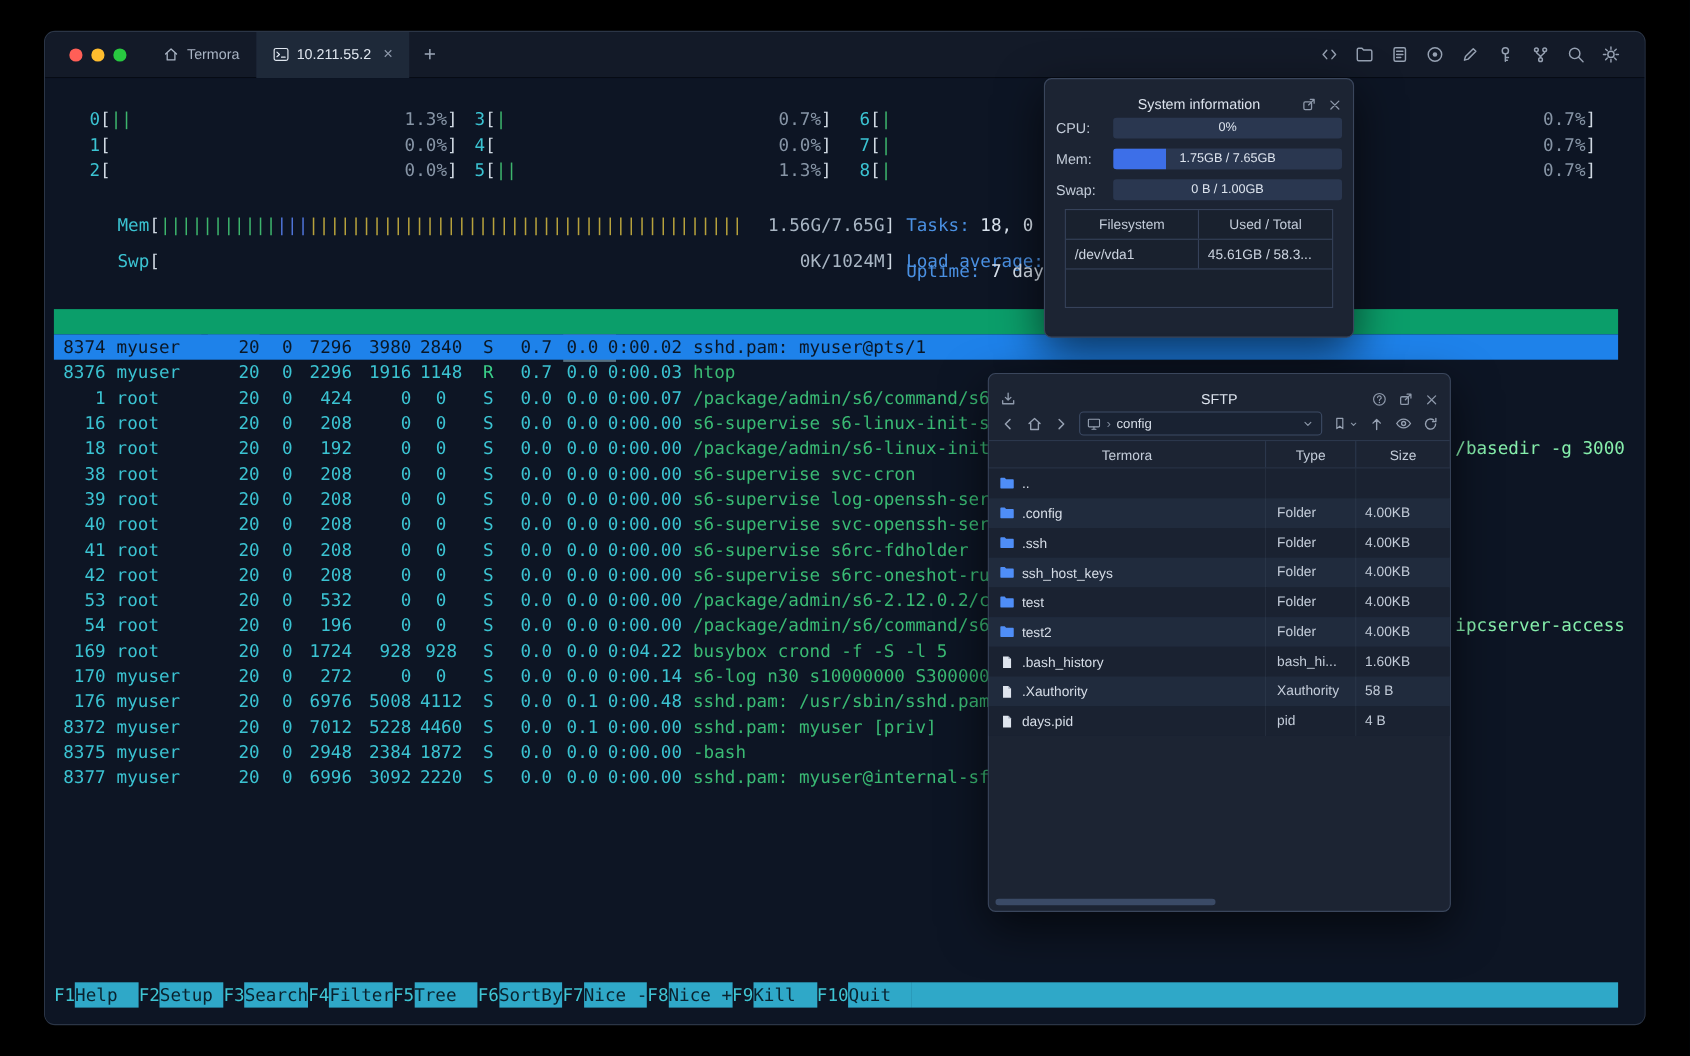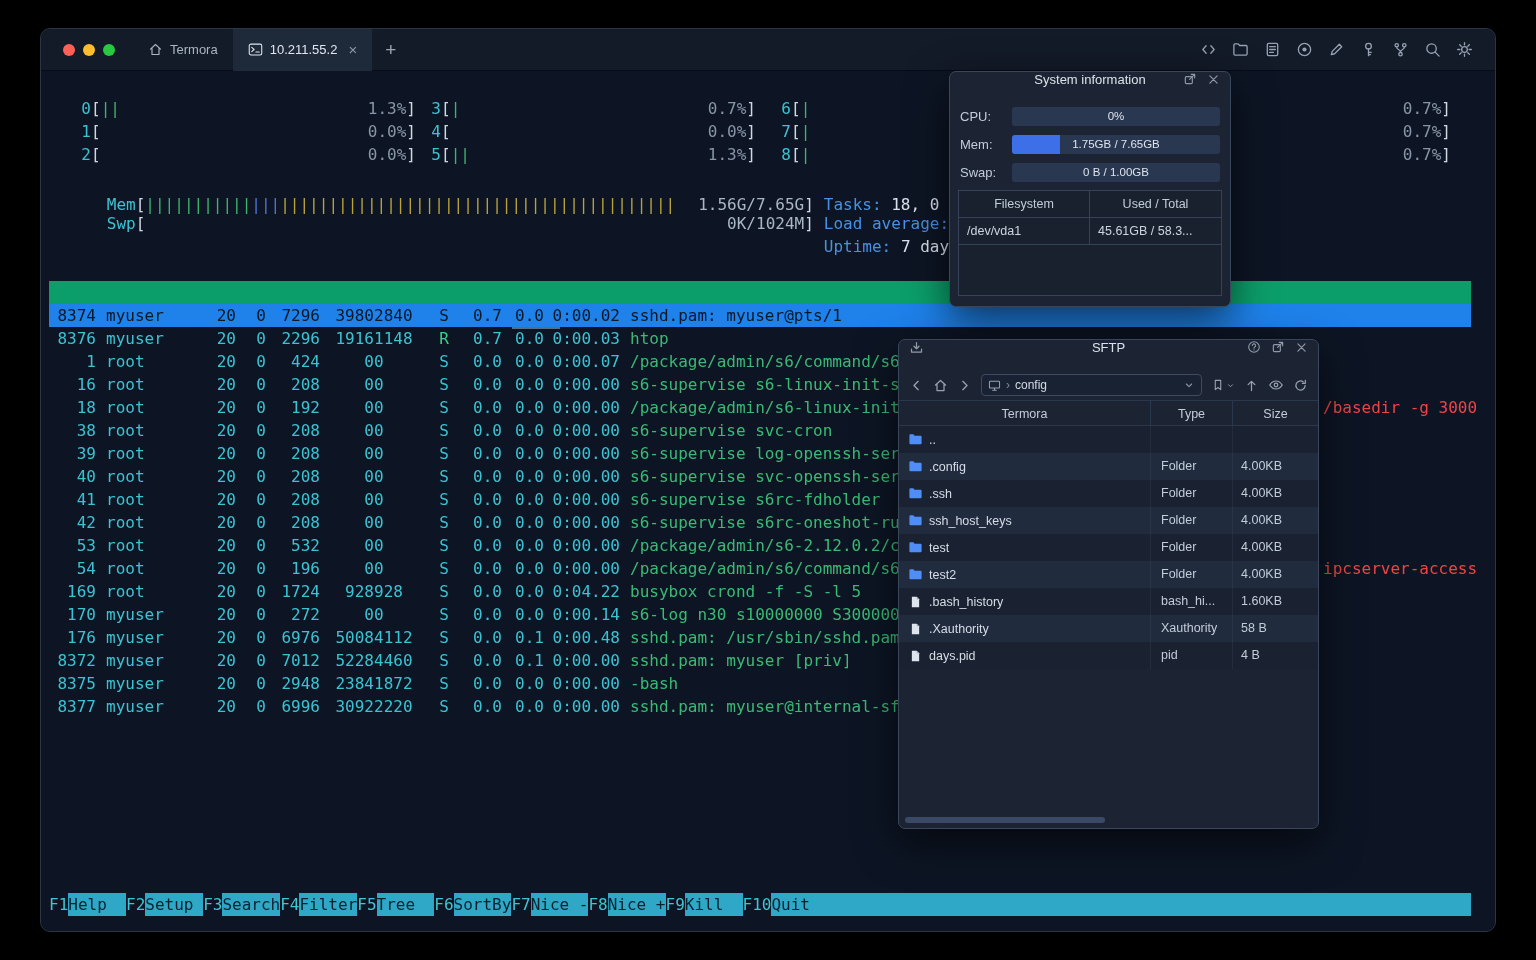--- a/index.html
+++ b/index.html
@@ -50,46 +50,46 @@
   #procs{position:absolute;left:8px;top:233px;width:1422px;height:414px}
   .prow{position:absolute;left:0;width:1422px;height:23px;white-space:pre}
   .prow.sel{background:#1e82ea}
   .prow.sel span{color:#0a1726}
   .c-pid{display:inline-block;width:47px;text-align:right}
   .c-user{display:inline-block;width:90px;margin-left:10px}
   .c-pri{display:inline-block;width:40px;text-align:right}
   .c-ni{display:inline-block;width:30px;text-align:right}
   .c-virt{display:inline-block;width:54px;text-align:right}
   .c-res{display:inline-block;width:54px;text-align:right}
-  .c-shr{display:inline-block;width:54px;text-align:left}
+  .c-shr{display:inline-block;width:54px;text-align:center}
   .c-s{display:inline-block;width:20px;text-align:center;margin-left:6px}
   .c-s.run{color:#3bd08a}
   .c-cpu{display:inline-block;width:48px;text-align:right}
   .c-mem{display:inline-block;width:42px;text-align:right}
   .c-time{display:inline-block;width:76px;text-align:right}
   .c-cmd{margin-left:10px;color:#3aba74}
-  .frag{position:absolute;left:1274px;color:#ef4444;white-space:pre}
+  .frag{position:absolute;left:1274px;color:#86efac;white-space:pre}
   .fnbar{position:absolute;left:8px;top:822px;width:1422px;height:23px;display:flex}
   .fk{color:#3fc5d3;white-space:pre}
   .fl{background:#2fa8c8;color:#09222e;white-space:pre}
   .ffill{flex:1;background:#2fa8c8}
   
   .panel{position:absolute;background:#1c2433;border:1px solid #3a465c;border-radius:7px;
     box-shadow:0 14px 42px rgba(0,0,0,.6);color:#ccd4e0;font-size:13px}
-  .ptitle{height:30px;display:flex;align-items:flex-start;position:relative;padding:0 10px}
+  .ptitle{height:30px;display:flex;align-items:flex-end;position:relative;padding:0 10px}
   .ptitle .ttl{position:absolute;left:0;right:0;text-align:center;font-size:13px;color:#dbe2ec}
   .picons{margin-left:auto;display:flex;gap:10px;align-items:center;z-index:1}
   .picon{display:flex;cursor:default}
   .sysinfo{left:908px;top:42px;width:282px;height:236px;z-index:5}
   .sirow{display:flex;align-items:center;height:28px;padding:0 10px}
   .silabel{width:52px;color:#c3ccd9}
   .sibar{flex:1;height:19px;background:#2a3750;border-radius:3px;position:relative;overflow:hidden}
   .sifill{position:absolute;left:0;top:0;bottom:0;background:#3d6fe8}
   .sitext{position:absolute;inset:0;display:flex;align-items:center;justify-content:center;font-size:11.5px;color:#dde4ee}
-  .fstable{margin:4px 8px;height:106px;border:1px solid #36425a;background:#19212e;font-size:12.5px}
+  .fstable{margin:4px 18px;height:90px;border:1px solid #36425a;background:#19212e;font-size:12.5px}
   .fsrow{display:flex;height:27px;line-height:26px;border-bottom:1px solid #36425a}
   .fscell1{width:50%;border-right:1px solid #36425a;padding:0 8px;overflow:hidden}
   .fscell2{flex:1;padding:0 8px;overflow:hidden}
   .fshead .fscell1,.fshead .fscell2{text-align:center;color:#c3ccd9}
   .sftp{left:857px;top:310px;width:421px;height:490px;z-index:6}
   .nav{height:30px;display:flex;align-items:center;gap:9px;padding:0 10px}
   .crumb{flex:1;height:22px;border:1px solid #3c4a64;border-radius:4px;background:#192232;
     display:flex;align-items:center;gap:5px;padding:0 6px;font-size:12px;color:#d4dbe5}
   .crumb .sep{color:#7d8899;font-size:12px}
   .crumb .cdn{margin-left:auto;display:flex}
@@ -198,21 +198,21 @@
 
   <div class="terminal">
     <div class="tline" id="mline0" style="top: 26px;"><span class="meter m0"><span class="num">0</span><span class="br">[</span><span class="bars">||</span><span class="mfill"></span><span class="pct">1.3%</span><span class="br">]</span></span><span class="meter m1"><span class="num">3</span><span class="br">[</span><span class="bars">|</span><span class="mfill"></span><span class="pct">0.7%</span><span class="br">]</span></span><span class="meter m2"><span class="num">6</span><span class="br">[</span><span class="bars">|</span><span class="mfill"></span><span class="pct">0.7%</span><span class="br">]</span></span></div>
     <div class="tline" id="mline1" style="top: 49px;"><span class="meter m0"><span class="num">1</span><span class="br">[</span><span class="bars"></span><span class="mfill"></span><span class="pct">0.0%</span><span class="br">]</span></span><span class="meter m1"><span class="num">4</span><span class="br">[</span><span class="bars"></span><span class="mfill"></span><span class="pct">0.0%</span><span class="br">]</span></span><span class="meter m2"><span class="num">7</span><span class="br">[</span><span class="bars">|</span><span class="mfill"></span><span class="pct">0.7%</span><span class="br">]</span></span></div>
     <div class="tline" id="mline2" style="top: 72px;"><span class="meter m0"><span class="num">2</span><span class="br">[</span><span class="bars"></span><span class="mfill"></span><span class="pct">0.0%</span><span class="br">]</span></span><span class="meter m1"><span class="num">5</span><span class="br">[</span><span class="bars">||</span><span class="mfill"></span><span class="pct">1.3%</span><span class="br">]</span></span><span class="meter m2"><span class="num">8</span><span class="br">[</span><span class="bars">|</span><span class="mfill"></span><span class="pct">0.7%</span><span class="br">]</span></span></div>
 
     <div class="tline" style="top:99px">
       <span class="hbar"><span class="blabel">Mem</span><span class="br">[</span><span id="mempipes"><span style="color: rgb(61, 181, 109);">|||||||||||</span><span style="color: rgb(79, 116, 217);">|||</span><span style="color: rgb(183, 162, 60);">|||||||||||||||||||||||||||||||||||||||||</span></span><span class="bfill"></span><span class="bval">1.56G/7.65G</span><span class="br">]</span></span><span class="sideinfo"><span class="slabel">Tasks:</span> <span class="sval">18, 0 thr, 0</span></span>
     </div>
 
-    <div class="tline" style="top:118px">
+    <div class="tline" style="top:132px">
       <span class="hbar"><span class="blabel">Swp</span><span class="br">[</span><span class="bfill"></span><span class="bval">0K/1024M</span><span class="br">]</span></span><span class="sideinfo"><span class="slabel">Load average:</span> <span class="sval">1.61 1</span></span>
     </div>
 
     <div class="tline" style="top:141px">
       <span class="hspace"></span><span class="sideinfo"><span class="slabel">Uptime:</span> <span class="sval">7 days, 16:2</span></span>
     </div>
 
     <div class="tline" style="top:187px">
       <span class="stab main">Main</span><span class="stab io">I/O</span>
     </div>

